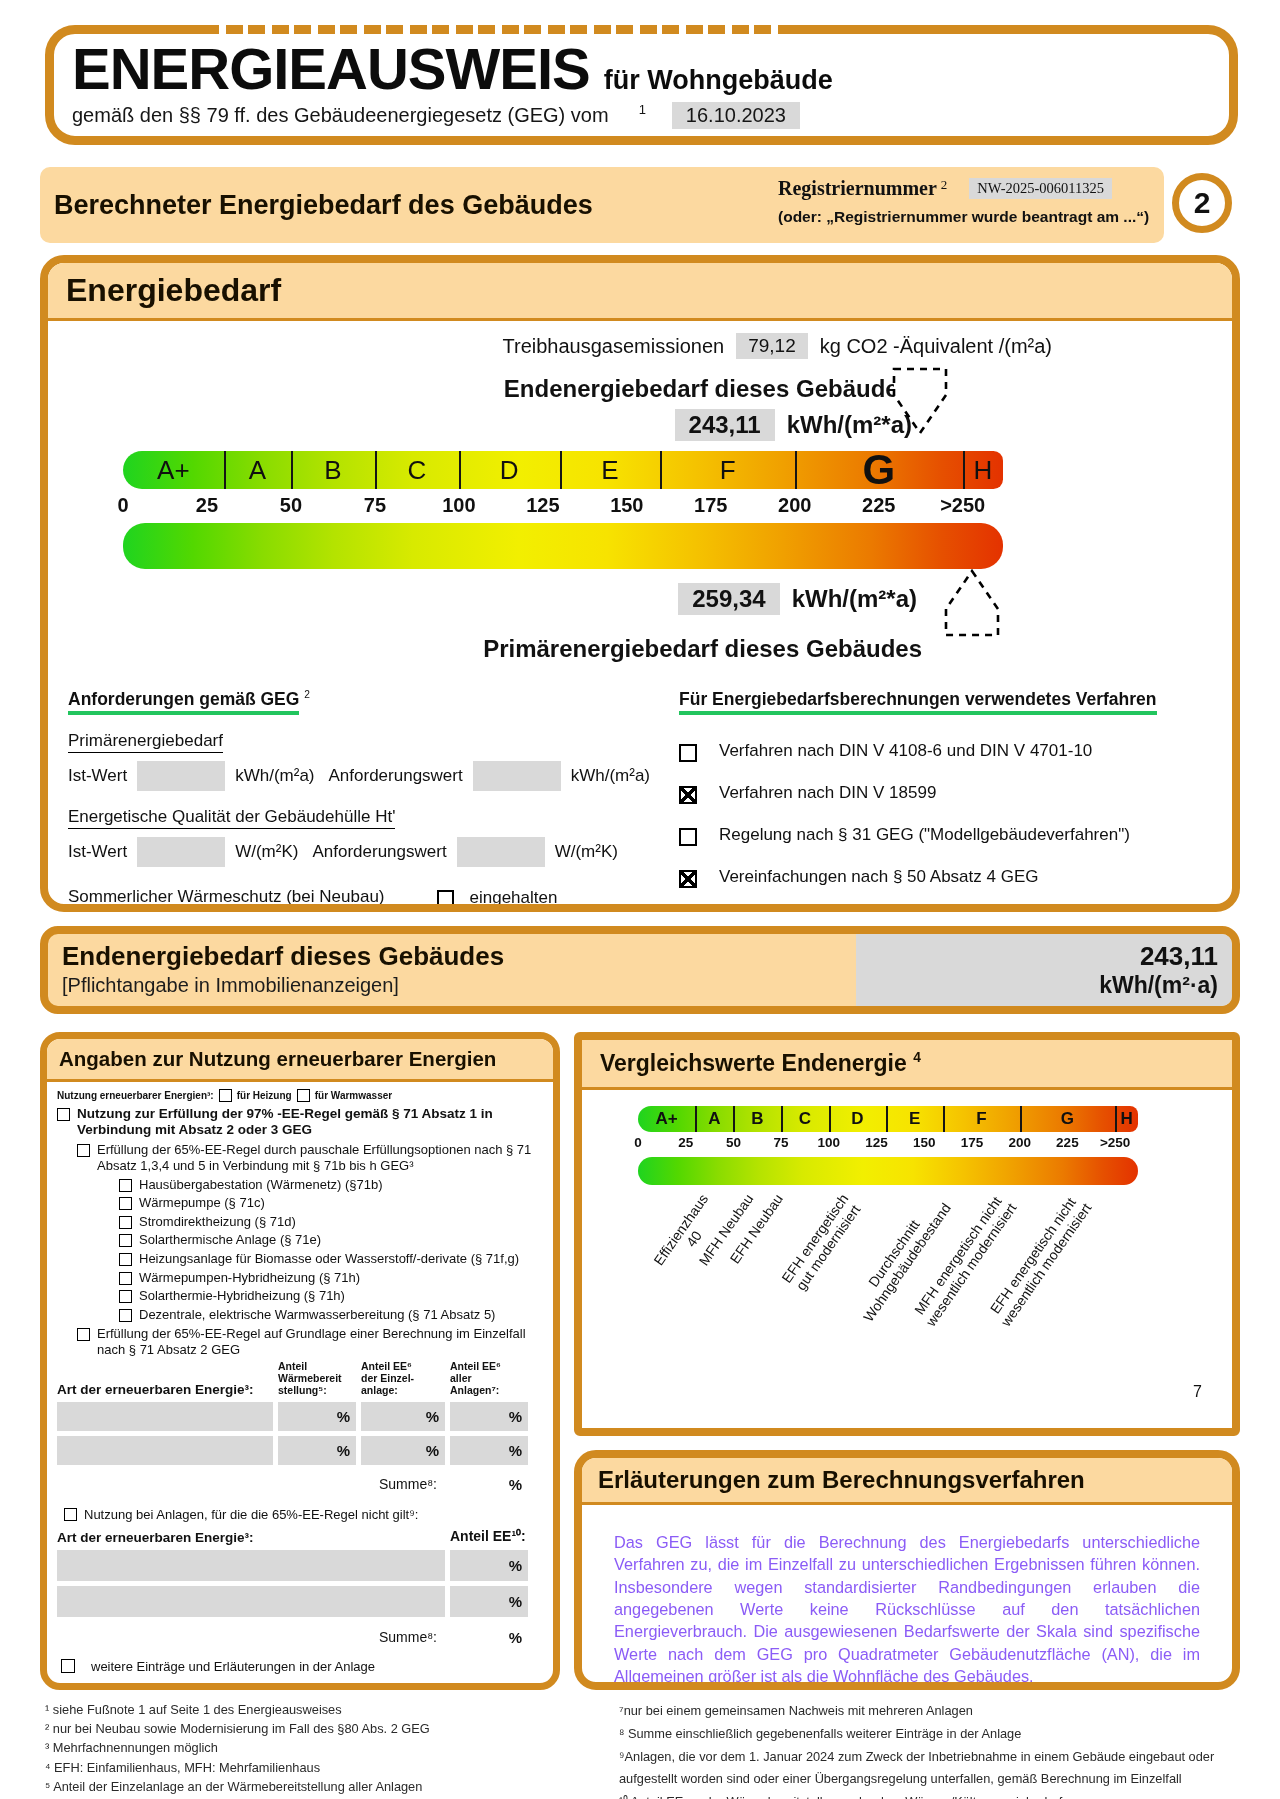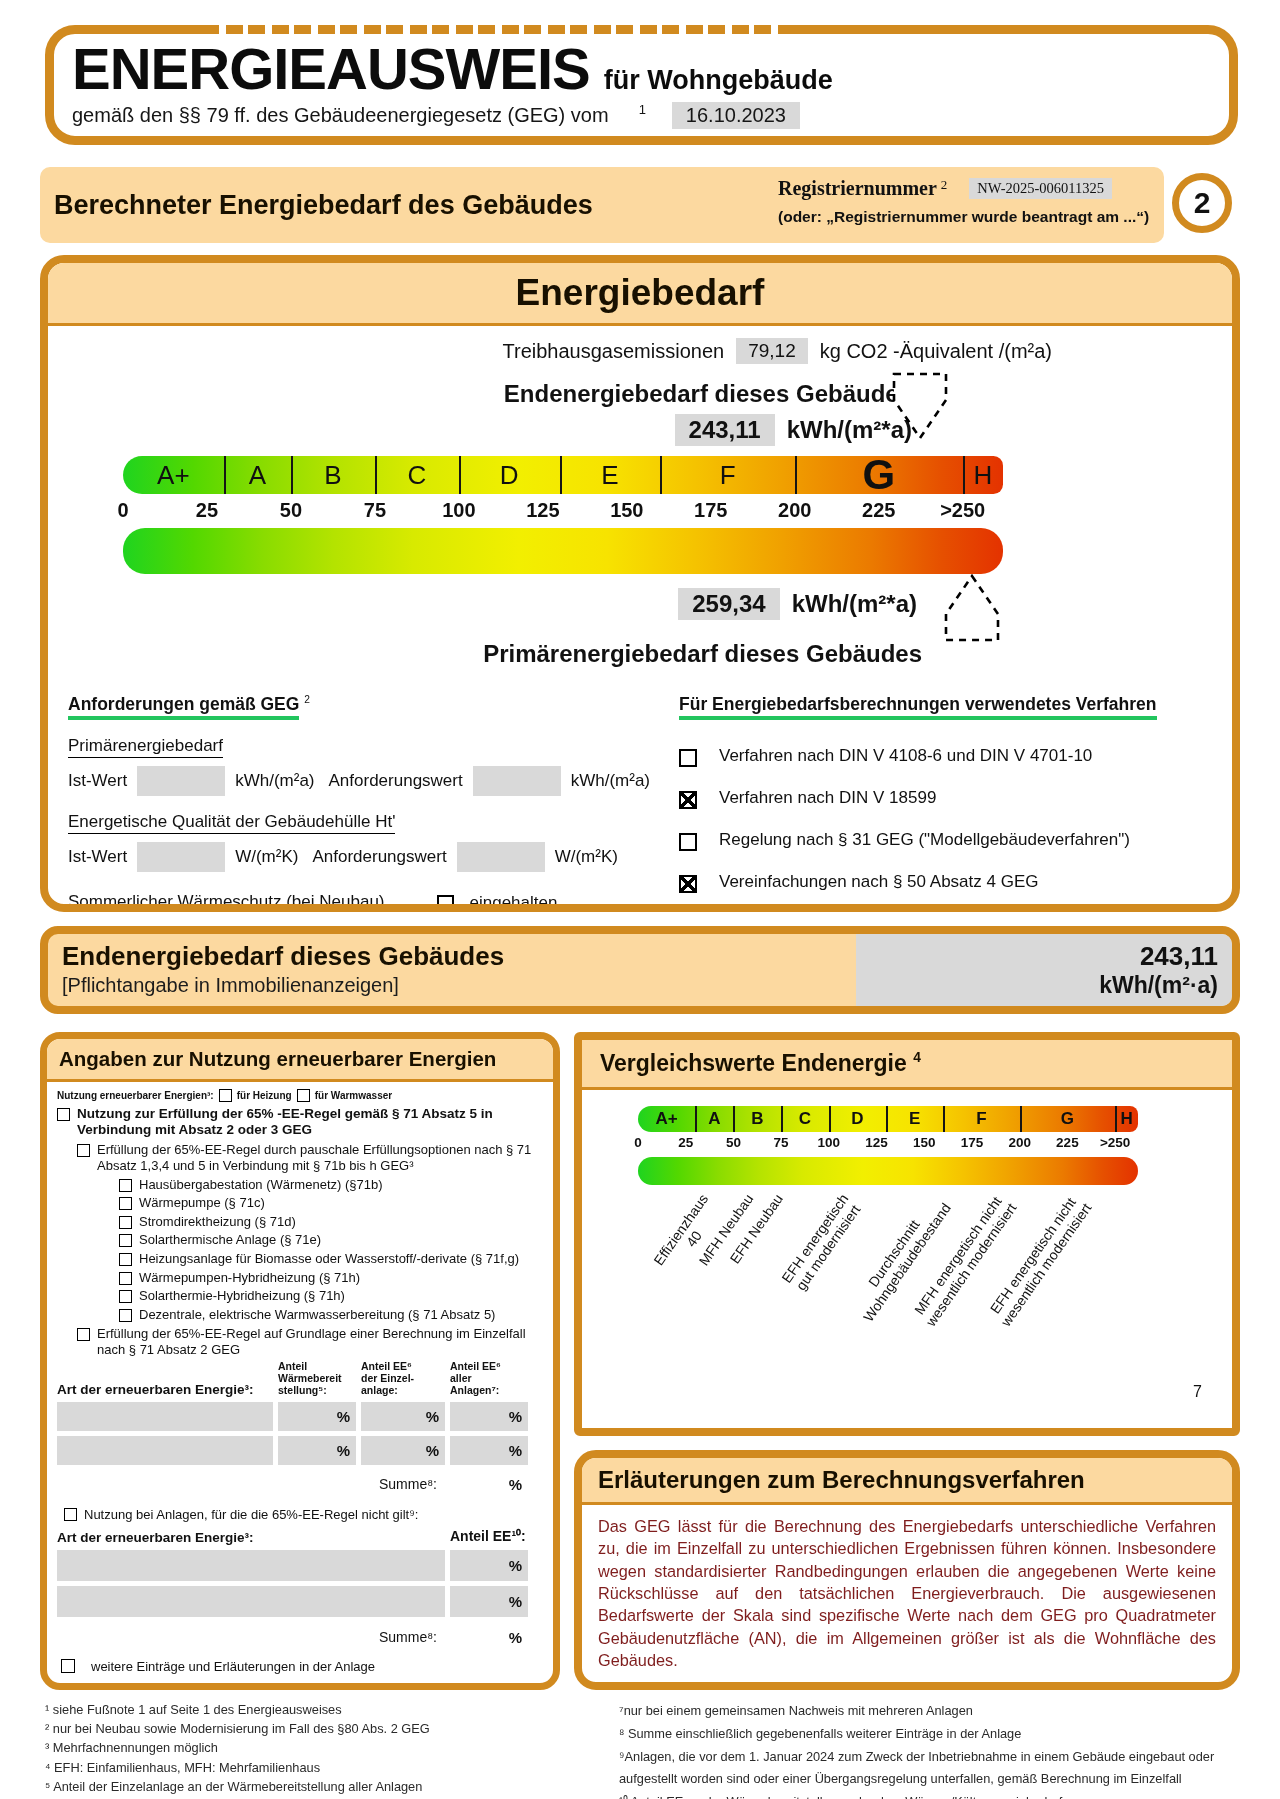--- a/index.html
+++ b/index.html
@@ -30,21 +30,21 @@
   .reg-sup{font-size:13px;margin-left:4px;}
   .reg-value{margin-left:22px;background:#d9d9d9;padding:2px 8px;font-size:14.5px;margin-top:1px;}
   .reg-alt{font-weight:bold;font-size:15.5px;margin-top:8px;white-space:nowrap;}
   .page-circle{position:absolute;right:8px;top:6px;width:46px;height:46px;border:7px solid #d18a1f;border-radius:50%;background:#fff;display:flex;align-items:center;justify-content:center;font-size:30px;font-weight:bold;}
 
   
   .obox{border:8px solid #d18a1f;border-radius:24px;background:#fff;overflow:hidden;}
   .ostrip{background:#fcd9a0;border-bottom:3px solid #d18a1f;padding:9px 18px;font-weight:bold;color:#181000;}
 
   .main-box{margin:12px 40px 0 40px;height:641px;}
-  .main-box .ostrip{font-size:37px;text-align:center;}
+  .main-box .ostrip{font-size:32px;}
   .main-body{position:relative;padding:12px 20px 0 20px;}
   .r-right{display:flex;justify-content:flex-end;align-items:center;}
   .ghg-row{padding-right:160px;font-size:20px;}
   .ghg-row .field{margin:0 12px;padding:2px 12px;font-size:19px;}
   .field{display:inline-block;background:#d9d9d9;}
   .end-label-row{padding-right:300px;margin-top:16px;font-size:24px;font-weight:bold;}
   .end-value-row{padding-right:300px;margin-top:6px;font-size:24px;font-weight:bold;}
   .end-value-row .field,.pri-value-row .field{padding:2px 14px;margin-right:12px;}
   .pri-value-row{padding-right:295px;margin-top:14px;font-size:24px;font-weight:bold;}
   .pri-label-row{padding-right:290px;margin-top:20px;font-size:24px;font-weight:bold;justify-content:flex-end;}
@@ -137,21 +137,21 @@
   .mini .s-ticks{height:25px;}
   .mini .s-tick{font-size:13.5px;top:3px;}
   .mini .s-bar{height:28px;border-radius:14px;}
   .rot-area{position:relative;height:226px;margin-left:36px;width:500px;}
   .rot-label{position:absolute;top:6px;transform:rotate(-55deg);transform-origin:100% 0;white-space:pre-line;font-size:14px;line-height:1.15;text-align:center;color:#111;}
   .vg-pagenum{position:absolute;right:30px;bottom:10px;font-size:16px;}
 
   .erl-box{flex:1;border-radius:22px;}
   .erl-box .ostrip{font-size:24px;padding:8px 16px;}
   .erl-body{padding:10px 16px;}
-  .erl-body p{margin:0;font-size:16.3px;line-height:1.37;text-align:justify;color:#7f1d1d;}
+  .erl-body p{margin:16px;font-size:16.3px;line-height:1.37;text-align:justify;color:#8b5cf6;}
 
   
   .footnotes{margin:10px 45px 0 45px;display:flex;gap:18px;}
   .fn-left{width:556px;}
   .fn-right{flex:1;}
   .footnotes p{margin:0;font-size:12.8px;color:#2a2a2a;}
   .fn-left p{line-height:1.5;}
   .fn-right p{line-height:1.78;}
 </style>
 </head>
@@ -336,21 +336,21 @@
         <div class="usage-line" id="usage-line">
           <span>Nutzung erneuerbarer Energien³:</span>
         <span class="cb"></span>
             <span>für Heizung</span>
             <span class="cb"></span>
             <span>für Warmwasser</span>
           </div>
         <div id="ee-tree">
             <div class="tree-row lvl1">
               <span class="cb"></span>
-              <span class="tree-label">Nutzung zur Erfüllung der 65% -EE-Regel gemäß § 71 Absatz 5 in Verbindung mit Absatz 2 oder 3 GEG</span>
+              <span class="tree-label">Nutzung zur Erfüllung der 97% -EE-Regel gemäß § 71 Absatz 1 in Verbindung mit Absatz 2 oder 3 GEG</span>
             </div>
             <div class="tree-row lvl2">
               <span class="cb"></span>
               <span class="tree-label">Erfüllung der 65%-EE-Regel durch pauschale Erfüllungsoptionen nach § 71 Absatz 1,3,4 und 5 in Verbindung mit § 71b bis h GEG³</span>
             </div>
             <div class="tree-row lvl3">
               <span class="cb"></span>
               <span class="tree-label">Hausübergabestation (Wärmenetz) (§71b)</span>
             </div>
             <div class="tree-row lvl3">

